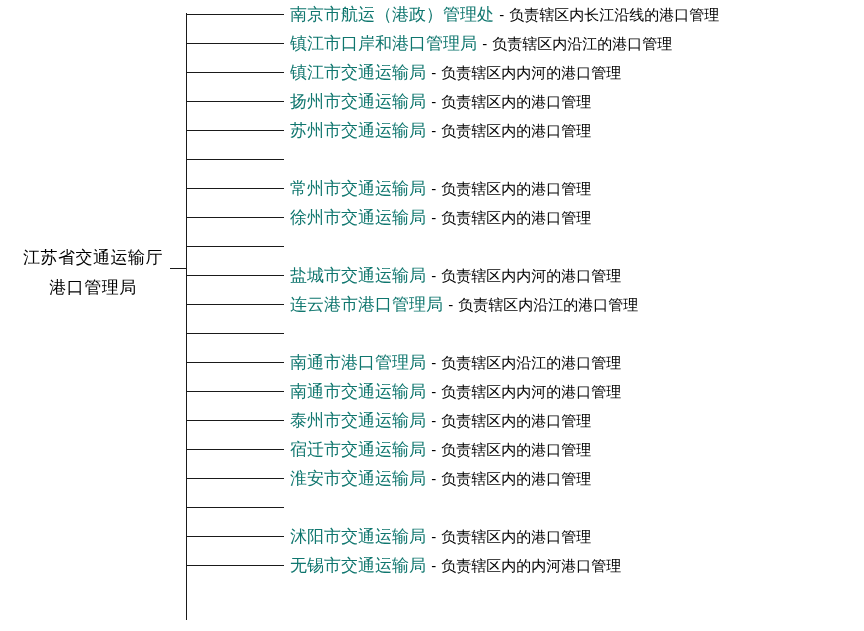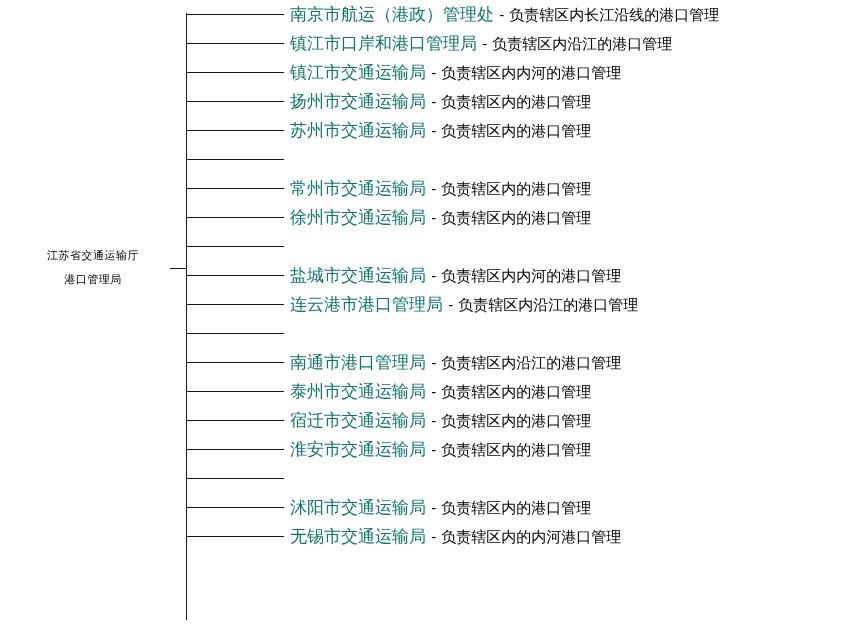--- a/index.html
+++ b/index.html
@@ -19,22 +19,22 @@
     width: 864px;
     height: 631px;
   }
   
   .root-label {
     position: absolute;
     left: 0px;
     top: 243px;
     width: 186px;
     text-align: center;
-    font-size: 11px;
-    line-height: 24px;
+    font-size: 17px;
+    line-height: 30px;
     letter-spacing: 0.5px;
     white-space: pre-line;
   }
   
   .trunk {
     position: absolute;
     left: 186px;
     top: 13px;
     width: 1px;
     height: 607px;
@@ -145,20 +145,24 @@
       </div>
       <div class="row">
         <div class="connector"></div>
       </div>
       <div class="row">
         <div class="connector"></div>
         <div class="row-text"><span class="node-name">南通市港口管理局</span><span class="node-sep"> - </span><span class="node-desc">负责辖区内沿江的港口管理</span></div>
       </div>
       <div class="row">
         <div class="connector"></div>
+        <div class="row-text"><span class="node-name">南通市交通运输局</span><span class="node-sep"> - </span><span class="node-desc">负责辖区内内河的港口管理</span></div>
+      </div>
+      <div class="row">
+        <div class="connector"></div>
         <div class="row-text"><span class="node-name">泰州市交通运输局</span><span class="node-sep"> - </span><span class="node-desc">负责辖区内的港口管理</span></div>
       </div>
       <div class="row">
         <div class="connector"></div>
         <div class="row-text"><span class="node-name">宿迁市交通运输局</span><span class="node-sep"> - </span><span class="node-desc">负责辖区内的港口管理</span></div>
       </div>
       <div class="row">
         <div class="connector"></div>
         <div class="row-text"><span class="node-name">淮安市交通运输局</span><span class="node-sep"> - </span><span class="node-desc">负责辖区内的港口管理</span></div>
       </div>

